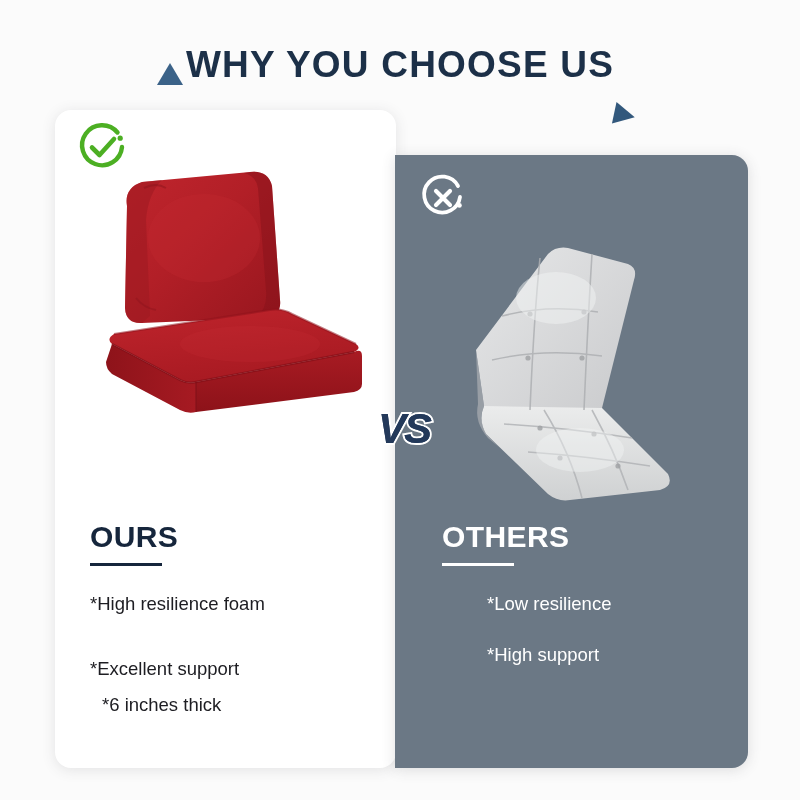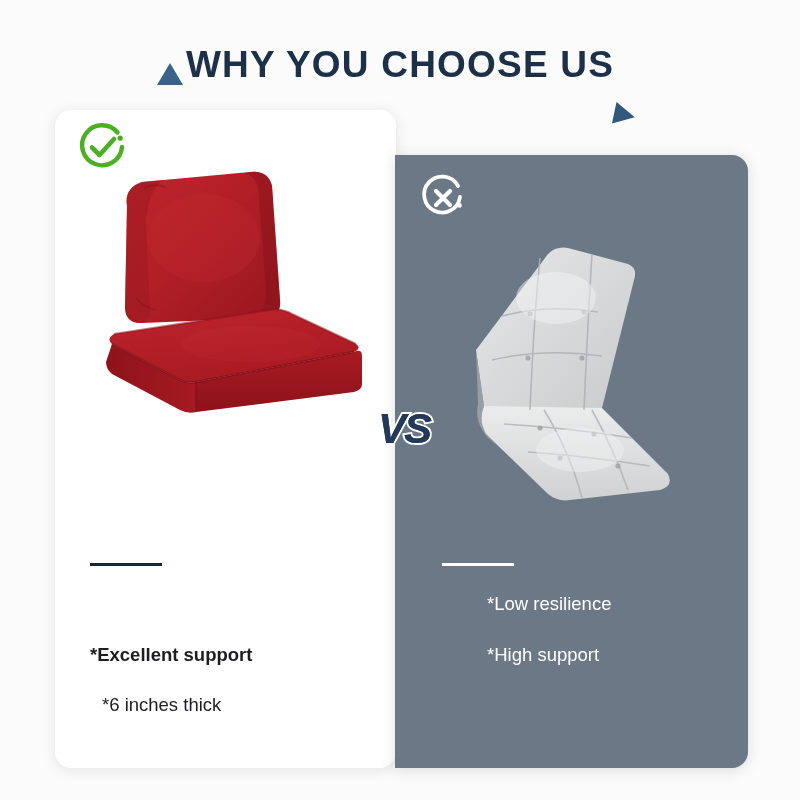--- a/index.html
+++ b/index.html
@@ -163,21 +163,21 @@
     position: absolute;
     font-size: 18.5px;
     line-height: 1;
     white-space: nowrap;
   }
 
   #ours-heading { left: 90px; top: 522px; color: #16263c; }
   #ours-rule    { left: 90px; top: 563px; background: #16263c; }
   .ours-bullet  { left: 90px; color: #1d1d22; }
   #ours-b0 { top: 595px; }
-  #ours-b1 { top: 646px; font-weight: bold; }
+  #ours-b1 { top: 660px; }
   #ours-b2 { top: 696px; margin-left: 12px; }
 
   #others-heading { left: 442px; top: 522px; color: #ffffff; }
   #others-rule    { left: 442px; top: 563px; background: #ffffff; }
   .others-bullet  { left: 442px; color: #ffffff; margin-left: 45px; }
   #others-b0 { top: 595px; }
   #others-b1 { top: 646px; }
   #others-b2 { top: 696px; }
 </style>
 </head>
@@ -299,21 +299,24 @@
       <circle cx="42.4" cy="33.4" r="2.4" fill="#ffffff"></circle>
       <path d="M19 19 L33 33 M33 19 L19 33" fill="none" stroke="#ffffff" stroke-width="4.2" stroke-linecap="round"></path>
     </svg>
   </div>
 
   <div id="vs-badge">
     <div class="vs-text">VS</div>
     <div class="vs-text vs-text-top">VS</div>
   </div>
 
+  <div class="col-heading" id="ours-heading">OURS</div>
   <div class="col-rule" id="ours-rule"></div>
+  <div class="bullet ours-bullet" id="ours-b0">*High resilience foam</div>
   <div class="bullet ours-bullet" id="ours-b1">*Excellent support</div>
   <div class="bullet ours-bullet" id="ours-b2">*6 inches thick</div>
 
+  <div class="col-heading" id="others-heading">OTHERS</div>
   <div class="col-rule" id="others-rule"></div>
   <div class="bullet others-bullet" id="others-b0">*Low resilience</div>
   <div class="bullet others-bullet" id="others-b1">*High support</div>
 
 </div>
 
 </body></html>

